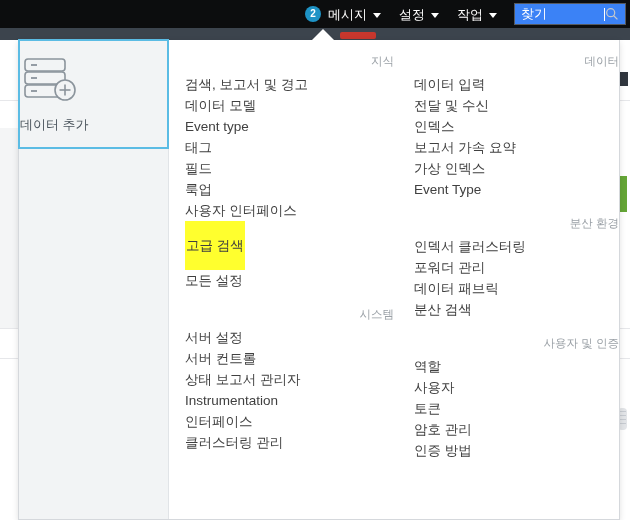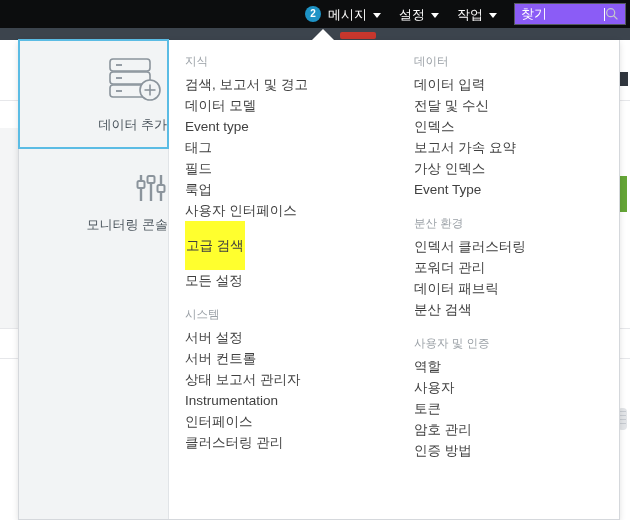--- a/index.html
+++ b/index.html
@@ -59,21 +59,21 @@
     background: #1e93c6; color: #fff; font-size: 10px; font-weight: bold;
     margin-right: 3px;
   }
   .caret-down {
     width: 0; height: 0; border-left: 4px solid transparent;
     border-right: 4px solid transparent; border-top: 5px solid #ffffff;
     margin-left: 2px; position: relative; top: 1px;
   }
   #searchbox {
     position: relative; width: 112px; height: 22px;
-    border: 1px solid #55595f; background: #8b5cf6;
+    border: 1px solid #55595f; background: #3b82f6;
     display: flex; align-items: center; margin-left: 8px; margin-right: 4px;
   }
   #search-value {
     color: #ffffff; font-size: 13px; padding-left: 6px; flex: 1;
     white-space: nowrap; overflow: hidden;
   }
   #search-caret {
     display: inline-block; width: 1px; height: 13px; background: #fff;
     vertical-align: middle; margin-left: 1px;
   }
@@ -101,37 +101,37 @@
     width: 36px; height: 7px; background: #c8372d; border-radius: 2px;
   }
 
   
   #card-col {
     width: 150px; background: #f2f4f5; border-right: 1px solid #e1e4e7;
     padding-top: 0; flex-shrink: 0;
   }
   .card {
     height: 108px; display: flex; flex-direction: column;
-    align-items: flex-end; justify-content: center; gap: 12px;
+    align-items: flex-start; justify-content: center; gap: 12px;
     cursor: pointer;
   }
   .card.selected {
     border: 2px solid #5bbce4; background: #f2f4f5;
     margin: -1px 0 0 -1px; width: 151px; height: 110px;
   }
   .card-label {
     font-size: 13px; color: #4a545c;
   }
   .card-icon { display: flex; align-items: center; justify-content: center; }
 
   
   #menu-cols {
     flex: 1; display: flex; padding: 14px 0 0 0;
   }
-  .menu-col { width: 50%; padding-left: 16px; }
+  .menu-col { width: 50%; padding-left: 16px; text-align: right; }
   .menu-col.right { padding-left: 20px; }
   .group { margin-bottom: 16px; }
   .group-title {
     font-size: 11.5px; color: #9aa0a6; margin-bottom: 5px; letter-spacing: 0;
   }
   .menu-link {
     display: block; font-size: 13.5px; color: #404040;
     line-height: 21px; text-decoration: none; cursor: pointer;
     width: fit-content;
   }
@@ -207,33 +207,20 @@
           <line x1="11" y1="24" x2="17" y2="24" stroke="#8b949c" stroke-width="1.8"></line>
           <line x1="11" y1="37" x2="17" y2="37" stroke="#8b949c" stroke-width="1.8"></line>
           <circle cx="45" cy="36" r="10" fill="#f2f4f5" stroke="#8b949c" stroke-width="1.6"></circle>
           <line x1="39.5" y1="36" x2="50.5" y2="36" stroke="#8b949c" stroke-width="1.6"></line>
           <line x1="45" y1="30.5" x2="45" y2="41.5" stroke="#8b949c" stroke-width="1.6"></line>
         </svg>
       </span>
       <span class="card-label">데이터 추가</span>
     </div>
 
-    <div class="card">
-      <span class="card-icon">
-        <svg width="34" height="32" viewBox="0 0 34 32">
-          <line x1="7" y1="3" x2="7" y2="29" stroke="#8b949c" stroke-width="2.4"></line>
-          <line x1="17" y1="3" x2="17" y2="29" stroke="#8b949c" stroke-width="2.4"></line>
-          <line x1="27" y1="3" x2="27" y2="29" stroke="#8b949c" stroke-width="2.4"></line>
-          <rect x="3.5" y="9" width="7" height="7" rx="1.5" fill="#f2f4f5" stroke="#8b949c" stroke-width="2"></rect>
-          <rect x="13.5" y="4" width="7" height="7" rx="1.5" fill="#f2f4f5" stroke="#8b949c" stroke-width="2"></rect>
-          <rect x="23.5" y="13" width="7" height="7" rx="1.5" fill="#f2f4f5" stroke="#8b949c" stroke-width="2"></rect>
-        </svg>
-      </span>
-      <span class="card-label">모니터링 콘솔</span>
-    </div>
   </div>
 
   <div id="menu-cols">
 
     <div class="menu-col">
 
       <div class="group">
         <div class="group-title">지식</div>
         <a class="menu-link">검색, 보고서 및 경고</a>
         <a class="menu-link">데이터 모델</a>

